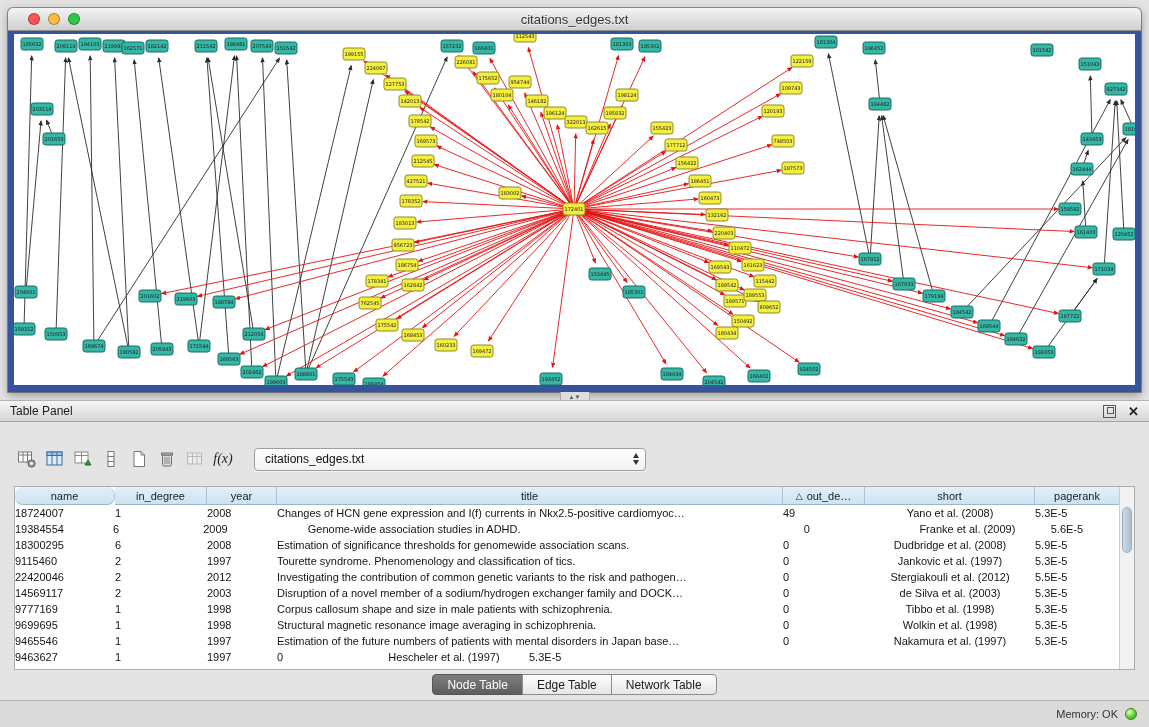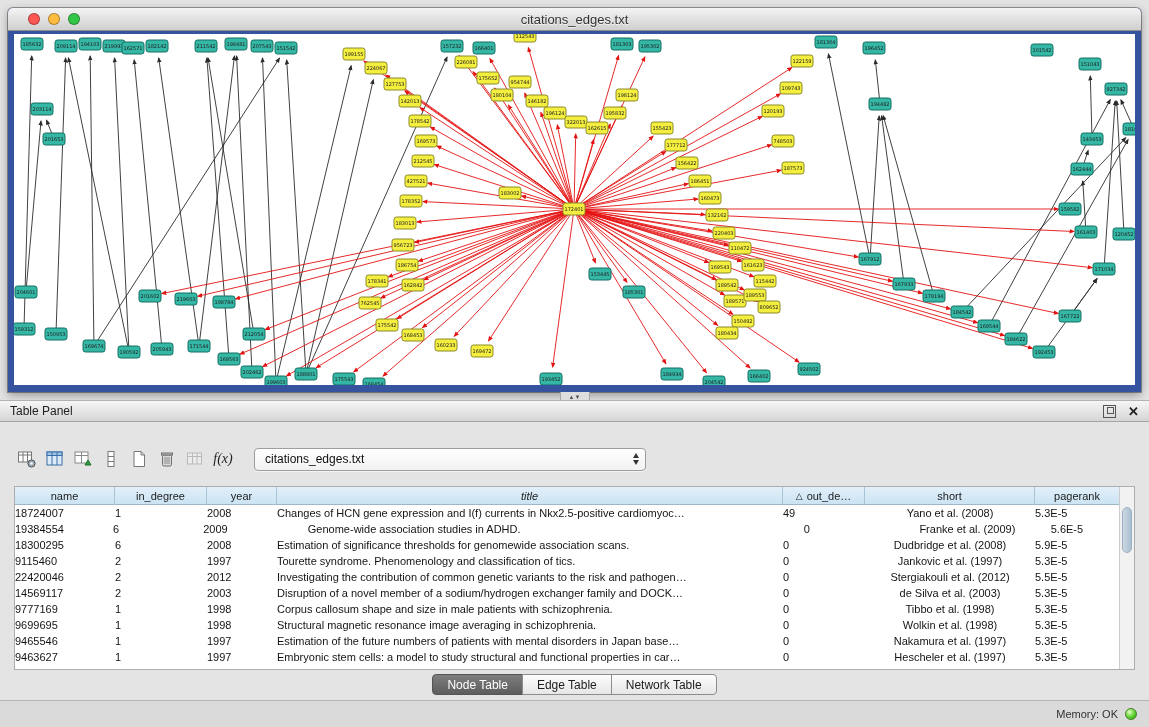--- a/index.html
+++ b/index.html
@@ -800,30 +800,30 @@
       <span class="combo-label">citations_edges.txt</span>
       <span class="combo-arrows">
         <span class="arr-up"></span>
           <span class="arr-dn"></span>
       </span>
     </div>
   </div>
 
   <div class="table-wrap">
     <div class="thead" id="thead">
-        <div class="hcell" style="width: 100px;">
+        <div class="hcell" style="width: 100px; border-radius: 8px;">
           <span>name</span>
         </div>
         <div class="hcell" style="width: 92px;">
           <span>in_degree</span>
         </div>
         <div class="hcell" style="width: 70px;">
           <span>year</span>
         </div>
-        <div class="hcell" style="width: 506px; font-style: italic;">
+        <div class="hcell" style="width: 506px;">
           <span>title</span>
         </div>
         <div class="hcell" style="width: 82px;">
           <span class="sort-glyph">△</span>
           <span>out_de…</span>
         </div>
         <div class="hcell" style="width: 170px;">
           <span>short</span>
         </div>
         <div class="hcell" style="width: 85px;">
@@ -909,21 +909,20 @@
           <div class="tcell left" style="width: 70px;">1997</div>
           <div class="tcell left" style="width: 506px;">Estimation of the future numbers of patients with mental disorders in Japan base…</div>
           <div class="tcell left" style="width: 82px;">0</div>
           <div class="tcell center" style="width: 170px;">Nakamura et al. (1997)</div>
           <div class="tcell left" style="width: 85px;">5.3E-5</div>
         </div>
         <div class="trow">
           <div class="tcell left" style="width: 100px;">9463627</div>
           <div class="tcell left" style="width: 92px;">1</div>
           <div class="tcell left" style="width: 70px;">1997</div>
-          <div class="tcell left" style="width: 506px;">Embryonic stem cells: a model to study structural and functional properties in car…</div>
           <div class="tcell left" style="width: 82px;">0</div>
           <div class="tcell center" style="width: 170px;">Hescheler et al. (1997)</div>
           <div class="tcell left" style="width: 85px;">5.3E-5</div>
         </div>
       </div>
     <div class="vscroll">
       <div class="vthumb"></div>
     </div>
   </div>
 

